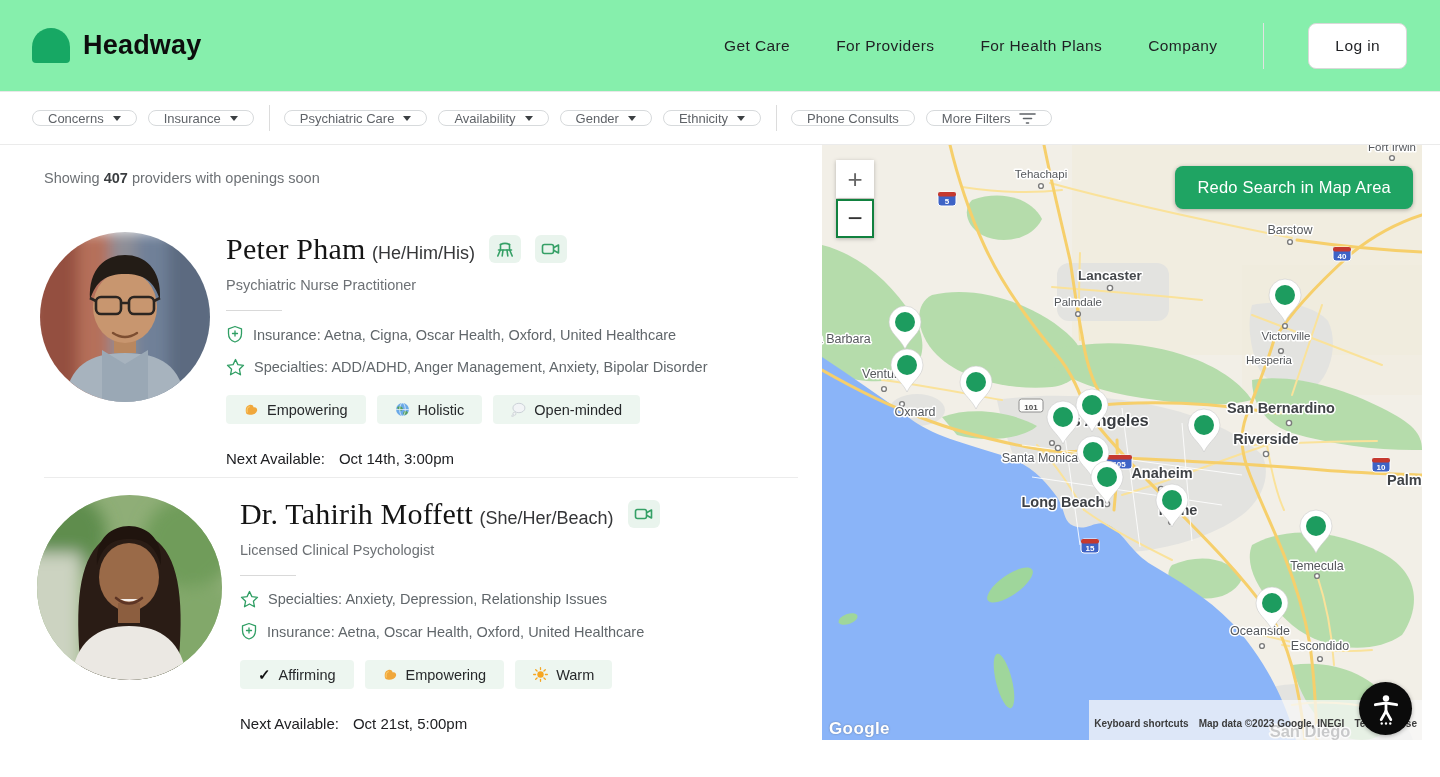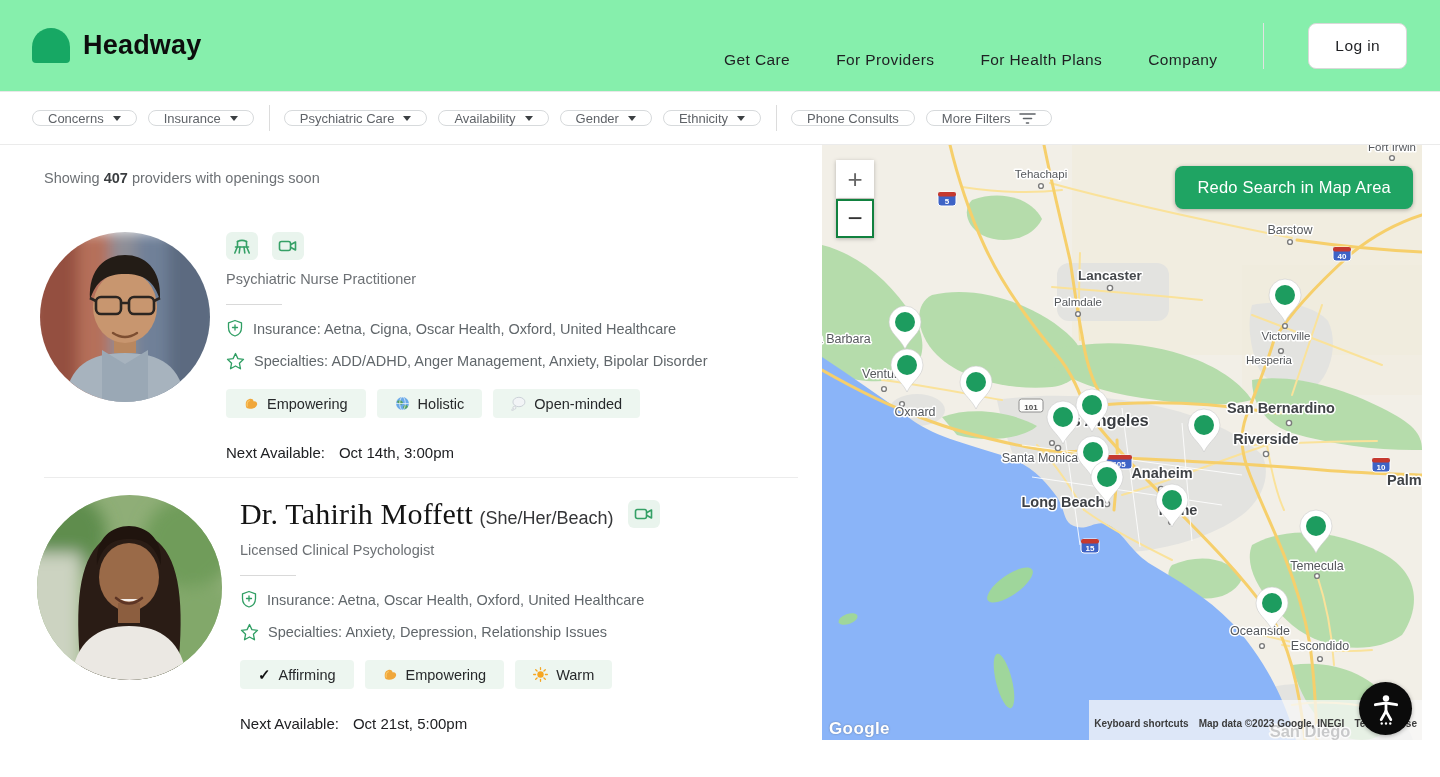--- a/index.html
+++ b/index.html
@@ -5,21 +5,21 @@
   * { margin:0; padding:0; box-sizing:border-box; }
   html,body { width:1440px; height:777px; overflow:hidden; background:#fff;
     font-family:"Liberation Sans", sans-serif; -webkit-font-smoothing:antialiased; }
 
   
   .topbar { position:absolute; left:0; top:0; width:1440px; height:92px; background:#86efac;
     border-bottom:1px solid #e8e8e8; display:flex; align-items:center; }
   .brand { display:flex; align-items:center; gap:13px; margin-left:32px; cursor:pointer; }
   .brand-mark { width:38px; height:35px; background:#17a864; border-radius:19px 19px 4px 4px; }
   .brand-word { font-size:27px; font-weight:700; color:#0d0d0d; letter-spacing:.2px; }
-  .nav { position:absolute; right:33px; display:flex; align-items:flex-end; }
+  .nav { position:absolute; right:33px; display:flex; align-items:center; }
   .nav-item { font-size:15.5px; color:#1f2023; letter-spacing:.4px; margin-right:46px; cursor:pointer; white-space:nowrap; }
   .nav-sep { width:1px; height:46px; background:#e2e2e2; margin-right:44px; }
   .login-btn { height:46px; padding:0 26px; border:1px solid #d9d9d9; border-radius:8px; background:#fff;
     font-size:15.5px; color:#1f2023; letter-spacing:.4px; display:flex; align-items:center; cursor:pointer; }
 
   
   .filterbar { position:absolute; left:0; top:92px; width:1440px; height:53px; background:#fff;
     border-bottom:1px solid #ebebeb; display:flex; align-items:center; padding-left:32px; }
   .pill { height:16px; border:1px solid #d7dadc; border-radius:17px; background:#fff; display:flex;
     align-items:center; gap:9px; padding:0 15px; font-size:13px; color:#5f6368; margin-right:11px;
@@ -169,20 +169,24 @@
       <g fill="none" stroke="#2b2521" stroke-width="2.6">
         <rect x="56" y="65" width="25" height="17" rx="5"></rect>
         <rect x="89" y="65" width="25" height="17" rx="5"></rect>
         <path d="M81,71 L89,71 M56,69 L50,66 M114,69 L120,66"></path>
       </g>
       <path d="M73,101 Q85,109 97,101" fill="none" stroke="#7d4e31" stroke-width="2.4" stroke-linecap="round"></path>
     </svg>
   </div>
   <div class="tcol tc1 card">
     <div class="name-row">
+      <span>
+        <span class="pname">Peter Pham</span>
+        <span class="pronouns">(He/Him/His)</span>
+      </span>
       <span class="badge-chip">
         <svg width="22" height="19" viewBox="0 0 22 19">
           <g fill="none" stroke="#35a066" stroke-width="1.6" stroke-linecap="round">
             <path d="M6.5,4.5 Q11,2.2 15.5,4.5"></path>
               <path d="M6.5,4.5 L6.5,10"></path>
               <path d="M15.5,4.5 L15.5,10"></path>
             <path d="M4.5,10 H17.5"></path>
               <path d="M6.3,10 L3.8,16"></path>
               <path d="M15.7,10 L18.2,16"></path>
             <path d="M9,10 L8.2,16"></path>
@@ -285,33 +289,33 @@
           <g fill="none" stroke="#35a066" stroke-width="1.6" stroke-linejoin="round">
             <rect x="2.5" y="4.5" width="11" height="9" rx="2"></rect>
             <path d="M13.5,7.8 L18.5,5 V13 L13.5,10.2"></path>
           </g>
         </svg>
       </span>
     </div>
     <div class="ptitle">Licensed Clinical Psychologist</div>
     <div class="mini-div"></div>
     <div class="info-row">
+      <svg width="19" height="18" viewBox="0 0 19 18">
+        <path d="M9.5,1.5 L11.9,6.6 L17.5,7.3 L13.4,11.2 L14.5,16.8 L9.5,14 L4.5,16.8 L5.6,11.2 L1.5,7.3 L7.1,6.6 Z" fill="none" stroke="#2f9e63" stroke-width="1.3" stroke-linejoin="round"></path>
+      </svg>
+      <span>Specialties: Anxiety, Depression, Relationship Issues</span>
+    </div>
+    <div class="info-row">
       <svg width="18" height="19" viewBox="0 0 18 19">
         <g fill="none" stroke="#2f9e63" stroke-width="1.3" stroke-linejoin="round" stroke-linecap="round">
           <path d="M9,1.5 L15.5,3.8 V8.5 C15.5,13.2 12.7,15.9 9,17 C5.3,15.9 2.5,13.2 2.5,8.5 V3.8 Z"></path>
           <path d="M9,6 V11 M6.5,8.5 H11.5"></path>
         </g>
       </svg>
       <span>Insurance: Aetna, Oscar Health, Oxford, United Healthcare</span>
-    </div>
-    <div class="info-row">
-      <svg width="19" height="18" viewBox="0 0 19 18">
-        <path d="M9.5,1.5 L11.9,6.6 L17.5,7.3 L13.4,11.2 L14.5,16.8 L9.5,14 L4.5,16.8 L5.6,11.2 L1.5,7.3 L7.1,6.6 Z" fill="none" stroke="#2f9e63" stroke-width="1.3" stroke-linejoin="round"></path>
-      </svg>
-      <span>Specialties: Anxiety, Depression, Relationship Issues</span>
     </div>
     <div class="tag-row">
       <span class="tag">
         <span class="chk">✓</span>
         <span>Affirming</span>
       </span>
       <span class="tag">
         <svg width="15" height="15" viewBox="0 0 14 14">
           <path d="M2,10.5 C1,6.5 2,3.5 5,2.8 C7,2.3 9,3.2 8.8,5 C10.8,4.2 12.8,6 12.2,8.2 C11.4,11 8.2,12 5.2,11.8 C3.6,11.7 2.4,11.4 2,10.5 Z" fill="#f0a73b"></path>
           <path d="M3,9.5 C2.6,7 3.2,5 5,4.4" fill="none" stroke="#fbc968" stroke-width="1.1" stroke-linecap="round"></path>

